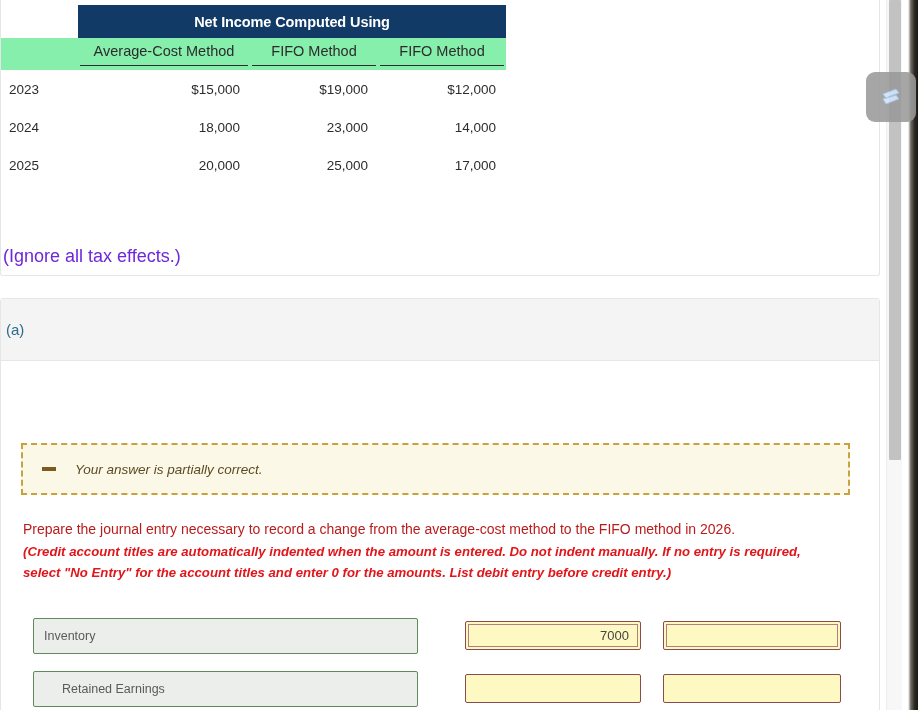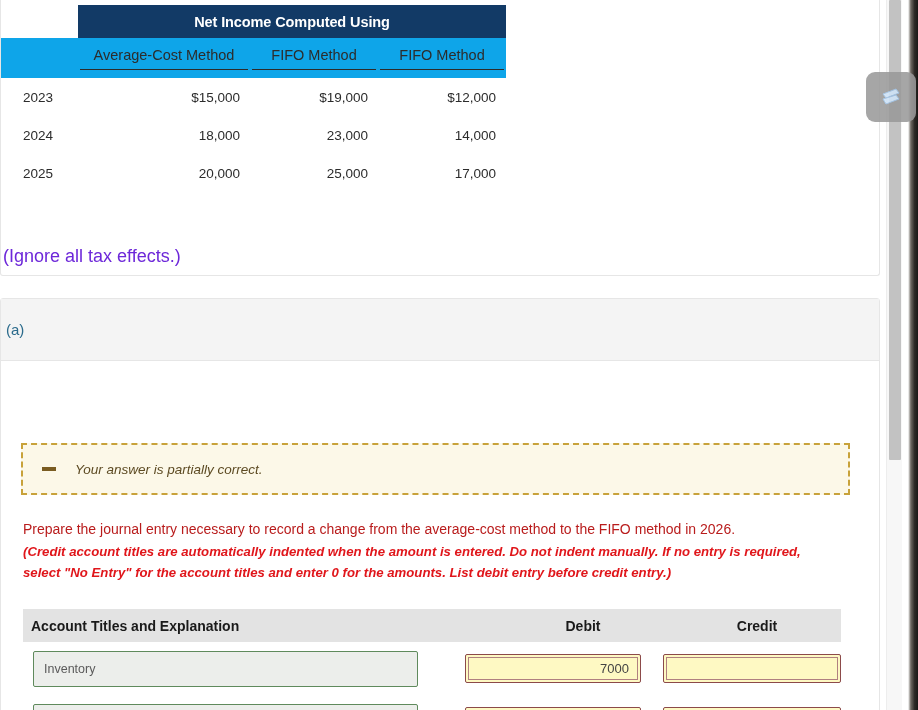--- a/index.html
+++ b/index.html
@@ -51,41 +51,41 @@
     color: #ffffff;
     font-size: 14.5px;
     font-weight: bold;
     text-align: center;
     height: 33px;
     letter-spacing: -0.1px;
   }
   .blue-blank { background: #ffffff; }
 
   .grey-head td, .grey-head th {
-    background: #0ea5e9;
-    height: 40px;
+    background: #86efac;
+    height: 32px;
     vertical-align: middle;
   }
   .method-label {
     display: block;
     text-align: center;
     font-size: 14.5px;
     color: #2c2c2c;
     font-weight: normal;
     padding-bottom: 6px;
     border-bottom: 1.5px solid #2c2c2c;
     margin: 0 1px;
   }
   .grey-head td.blank-cell .method-label {
     border-bottom: none;
   }
   td.yearcell {
     font-size: 13.5px;
     color: #2c2c2c;
-    padding-left: 22px;
+    padding-left: 8px;
     height: 38px;
     text-align: left;
   }
   td.amt {
     font-size: 13.5px;
     color: #2c2c2c;
     text-align: right;
     padding-right: 10px;
     height: 38px;
   }
@@ -333,25 +333,20 @@
         </div>
 
         <div class="instr">
           <div class="line1">Prepare the journal entry necessary to record a change from the average-cost method to the FIFO method in 2026.</div>
           <span class="redtxt">(Credit account titles are automatically indented when the amount is entered. Do not indent manually. If no entry is required,</span>
           <span class="redtxt">select "No Entry" for the account titles and enter 0 for the amounts. List debit entry before credit entry.)</span>
         </div>
 
         <div class="je">
 
-          <div class="je-head">
-            <div class="h-acct">Account Titles and Explanation</div>
-            <div class="h-debit">Debit</div>
-            <div class="h-credit">Credit</div>
-          </div>
 
           <div class="je-row">
             <div class="acct-wrap">
               <div class="acct-box">Inventory</div>
             </div>
             <div class="num-wrap1">
               <div class="num-box">
                 <div class="num-inner">7000</div>
               </div>
             </div>

